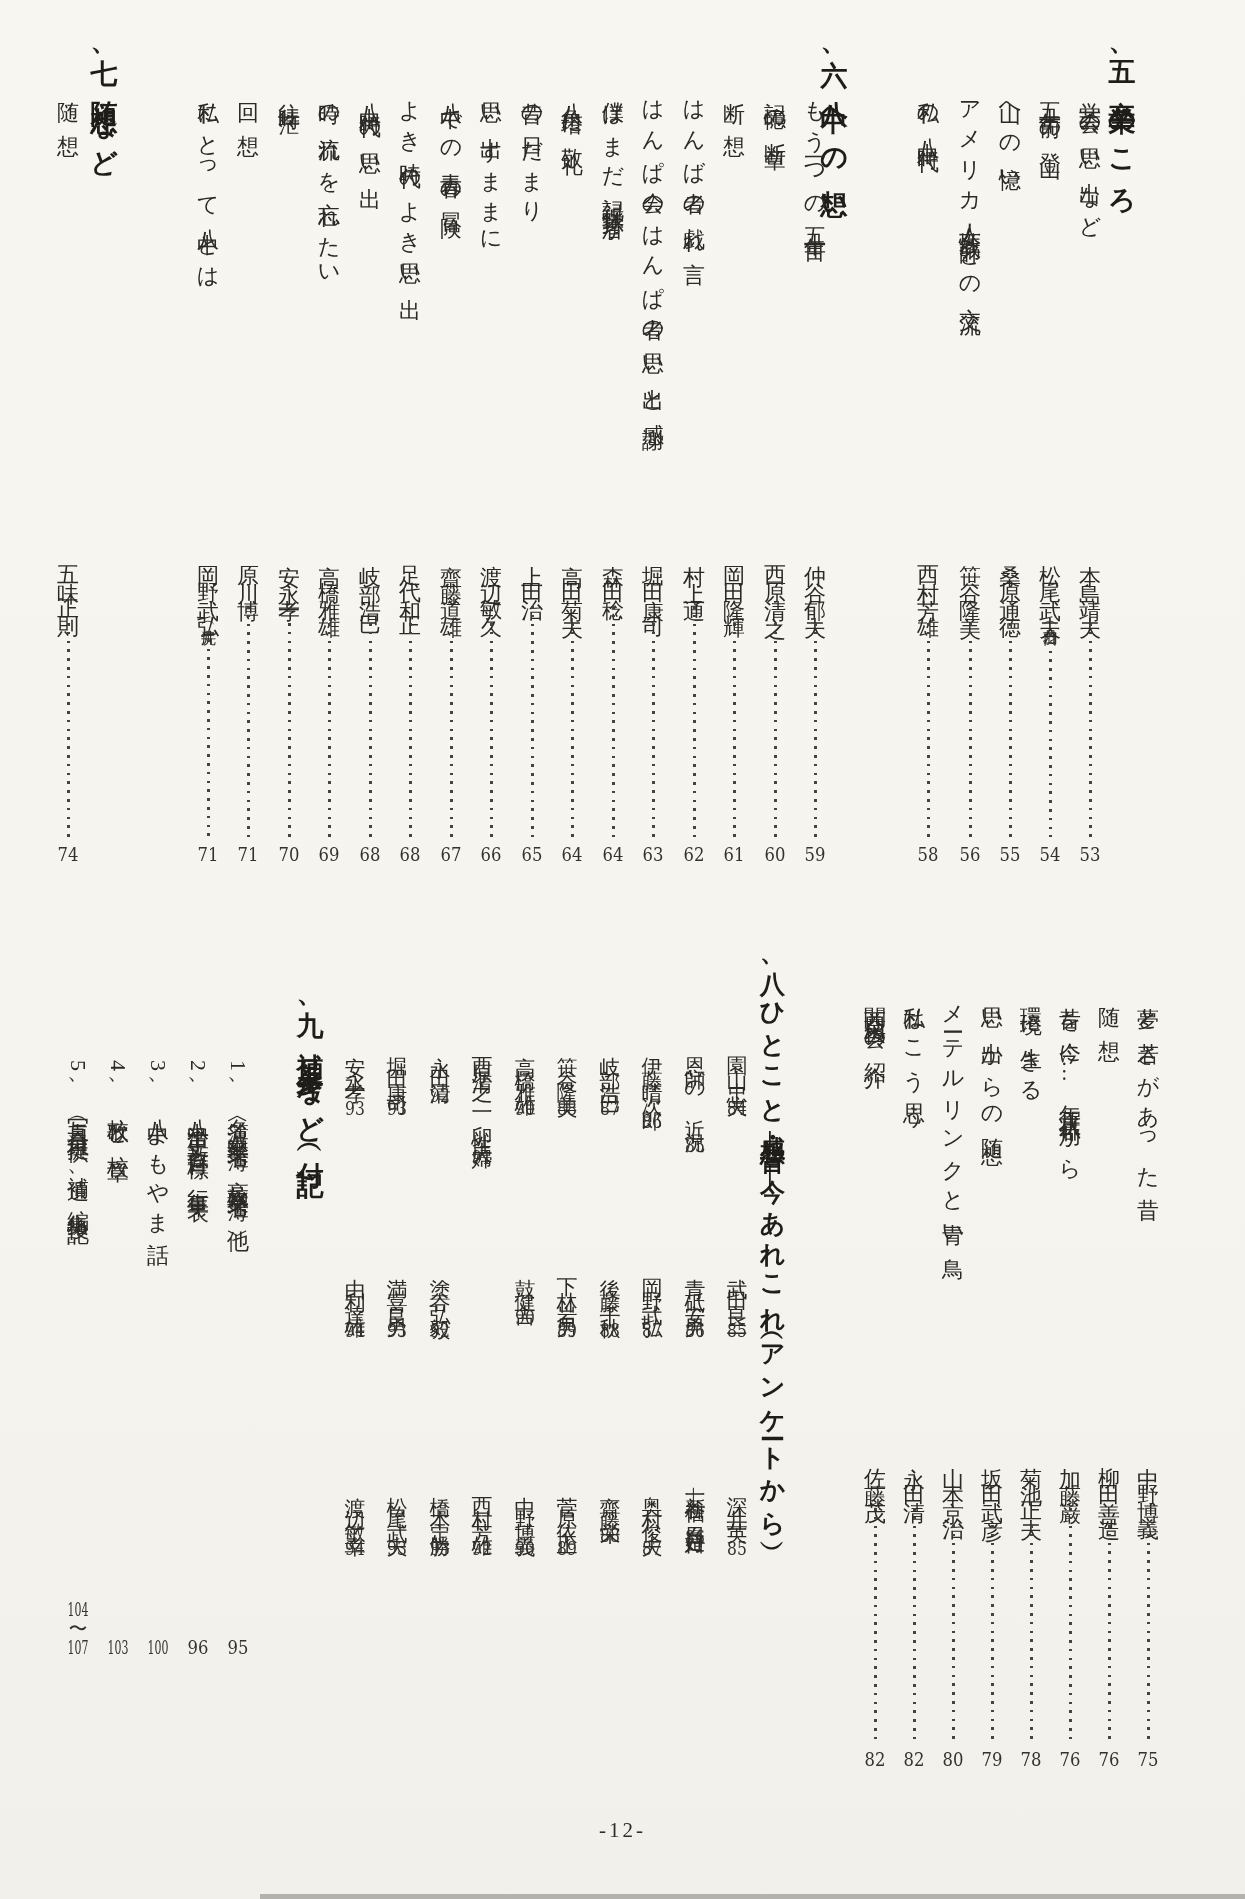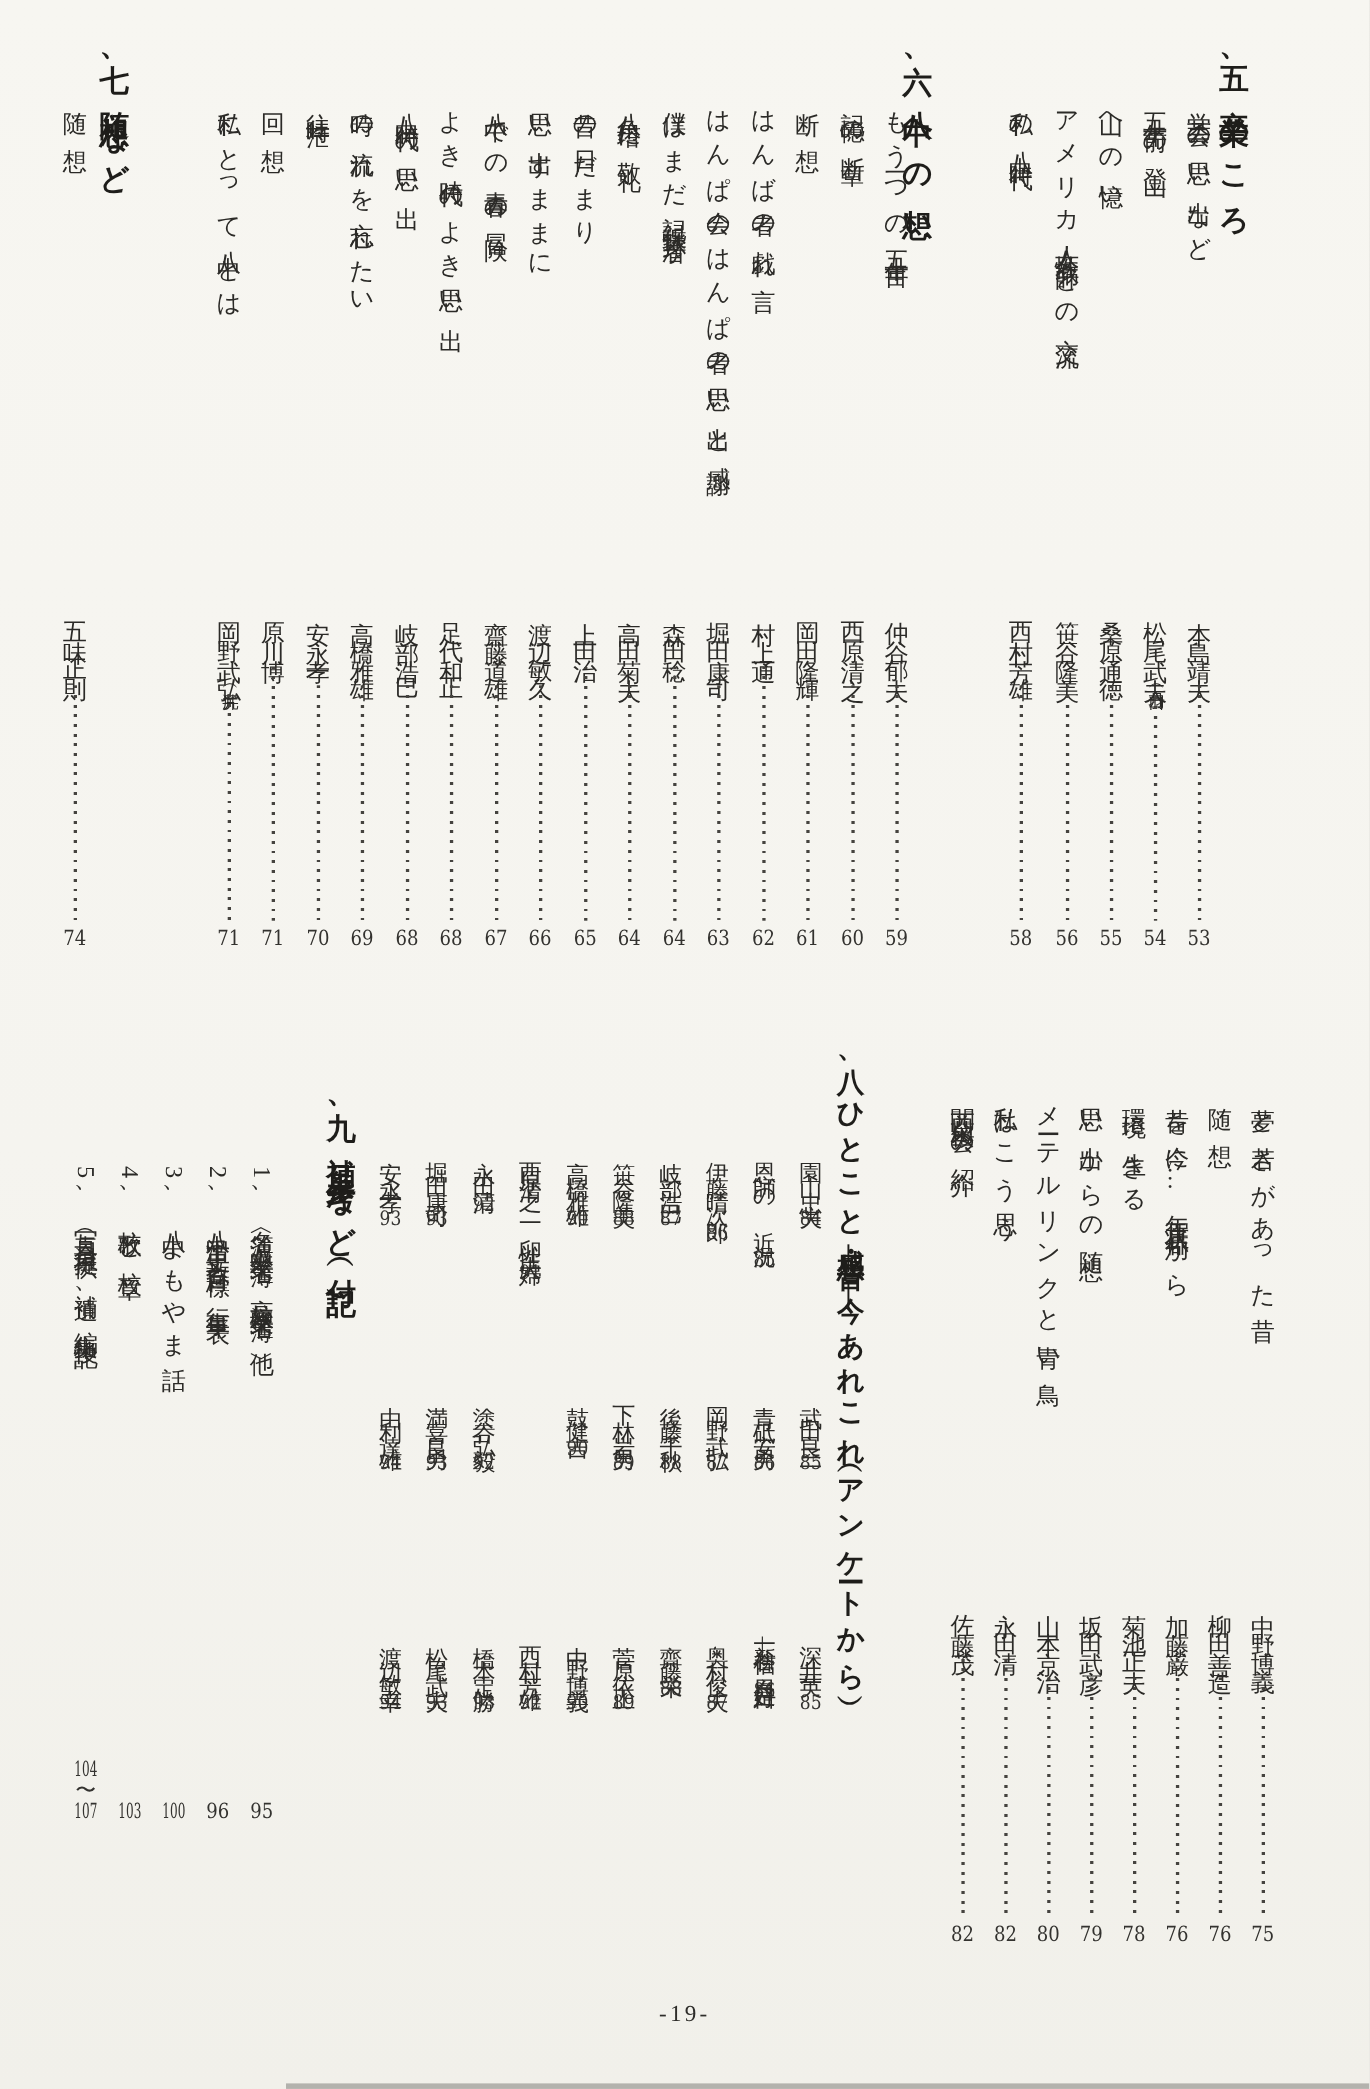--- a/index.html
+++ b/index.html
@@ -405,16 +405,16 @@
     <span class="num">103</span>
   </div>
   <div class="s9-col" style="left:56px;">
     <span class="s9-label">5、写真（会員提供）、補遺、編集後記</span>
     <span class="s9-spacer"></span>
     <span class="num">104</span>
     <span class="num">〜</span>
     <span class="num">107</span>
   </div>
 
-  <div class="footer">-19-</div>
+  <div class="footer">-12-</div>
   <div class="scan-edge"></div>
 
 </div>
 
 </body></html>

